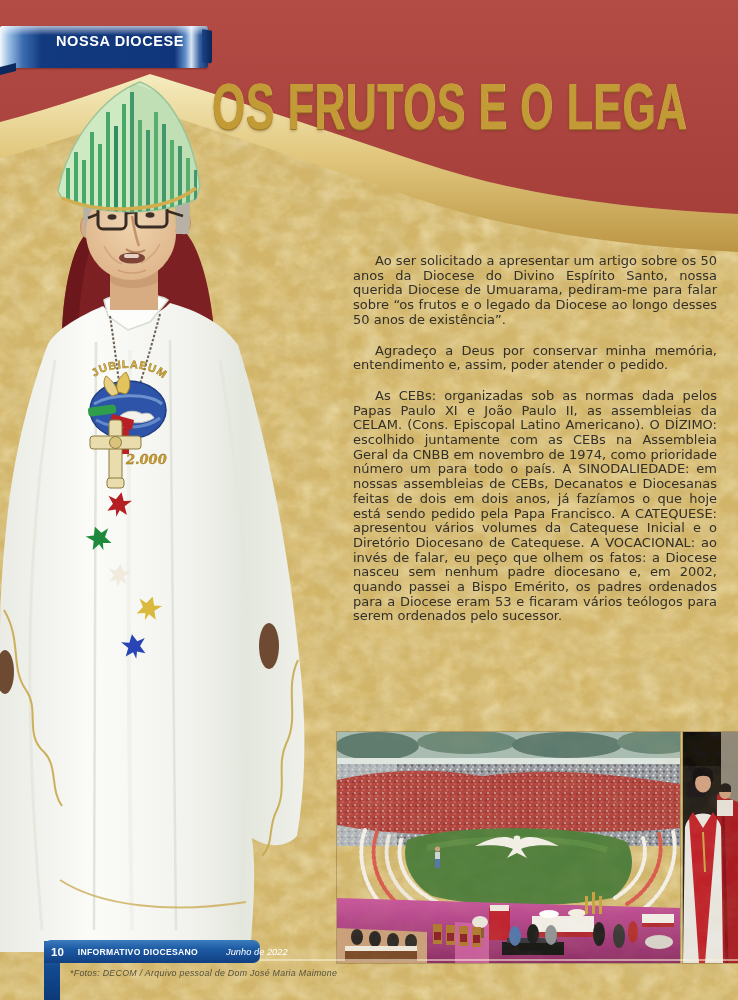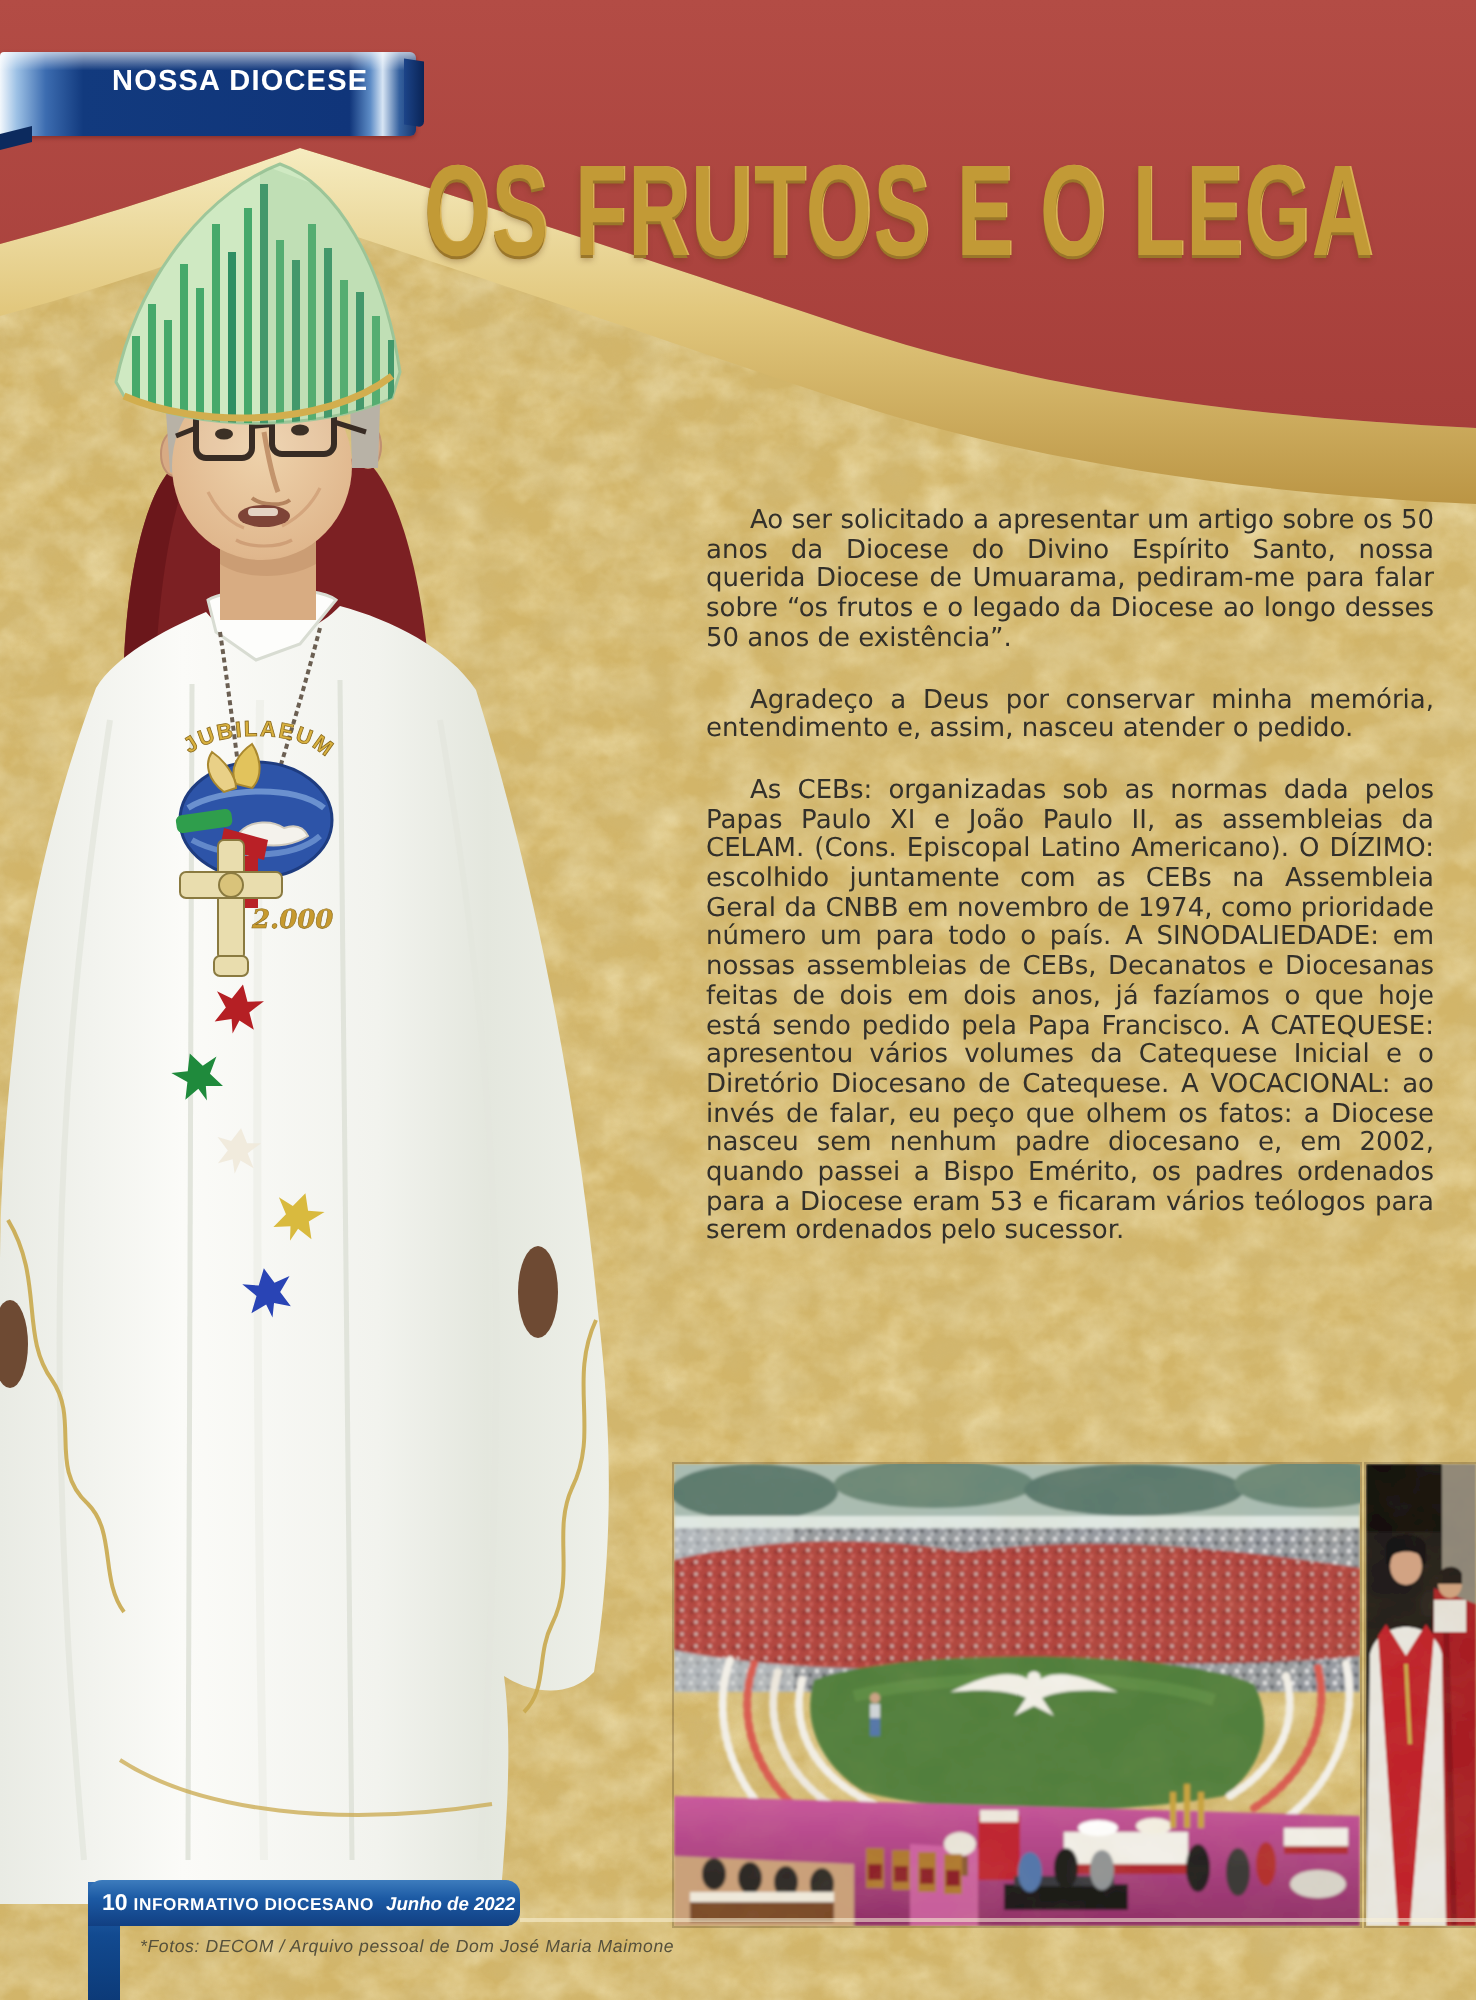--- a/index.html
+++ b/index.html
@@ -58,27 +58,27 @@
 
   
   .footer-strip{
     position:absolute;left:44px;top:941px;width:16px;height:59px;z-index:6;
     background:linear-gradient(180deg,#2f6db5 0,#124a90 45%,#0c3a78 100%);
   }
   .footer-bar{
     position:absolute;left:44px;top:940px;width:216px;height:23px;z-index:7;
     background:linear-gradient(180deg,#3d7cbd 0,#1c5aa4 40%,#113f82 100%);
     border-radius:7px 7px 7px 0;
-    display:flex;align-items:center;gap:3px;padding:0 8px 0 7px;box-sizing:border-box;
+    display:flex;align-items:center;gap:14px;padding:0 8px 0 7px;box-sizing:border-box;
     color:#fff;
   }
   .footer-page-num{font-weight:bold;font-size:11.5px;}
   .footer-pub{font-weight:bold;font-size:8.6px;letter-spacing:.3px;white-space:nowrap;}
   .footer-divider{width:1px;height:14px;background:rgba(235,242,250,.55);}
-  .footer-date{font-weight:bold;font-style:italic;font-size:9.3px;white-space:nowrap;}
+  .footer-date{font-weight:normal;font-style:italic;font-size:9.3px;white-space:nowrap;}
   .footer-line{
     position:absolute;left:260px;top:959px;width:478px;height:2px;z-index:6;
     background:rgba(250,243,215,.55);
   }
   .photo-credit{
     position:absolute;left:70px;top:968px;z-index:7;
     font-style:italic;font-size:8.8px;color:#55503b;letter-spacing:.3px;
   }
 </style>
 </head>
@@ -265,21 +265,21 @@
             <rect x="194" y="170" width="3" height="42"></rect>
         </g>
         <path d="M130,82 L205,110 L205,215 L130,215 Z" fill="#8cb988" opacity=".22"></path>
       </g>
       <path d="M62,198 C98,214 162,214 196,188" stroke="#d2ae4e" stroke-width="3.5" fill="none"></path>
     </g>
   </svg>
 
   <div class="article">
     <p>Ao ser solicitado a apresentar um artigo sobre os 50 anos da Diocese do Divino Espírito Santo, nossa querida Diocese de Umuarama, pediram-me para falar sobre “os frutos e o legado da Diocese ao longo desses 50 anos de existência”.</p>
-    <p>Agradeço a Deus por conservar minha memória, entendimento e, assim, nasceu atender o pedido.</p>
+    <p>Agradeço a Deus por conservar minha memória, entendimento e, assim, poder atender o pedido.</p>
     <p>As CEBs: organizadas sob as normas dada pelos Papas Paulo XI e João Paulo II, as assembleias da CELAM. (Cons. Episcopal Latino Americano). O DÍZIMO: escolhido juntamente com as CEBs na Assembleia Geral da CNBB em novembro de 1974, como prioridade número um para todo o país. A SINODALIEDADE: em nossas assembleias de CEBs, Decanatos e Diocesanas feitas de dois em dois anos, já fazíamos o que hoje está sendo pedido pela Papa Francisco. A CATEQUESE: apresentou vários volumes da Catequese Inicial e o Diretório Diocesano de Catequese. A VOCACIONAL: ao invés de falar, eu peço que olhem os fatos: a Diocese nasceu sem nenhum padre diocesano e, em 2002, quando passei a Bispo Emérito, os padres ordenados para a Diocese eram 53 e ficaram vários teólogos para serem ordenados pelo sucessor.</p>
   </div>
 
   <svg class="crowd-photo" width="343" height="231" viewBox="0 0 343 231" aria-hidden="true">
     <defs>
       <filter id="soften">
           <feGaussianBlur stdDeviation="0.7"></feGaussianBlur>
         </filter>
       <pattern id="dotsGray" width="7" height="6" patternUnits="userSpaceOnUse">
         <rect width="7" height="6" fill="#969aa0"></rect>

